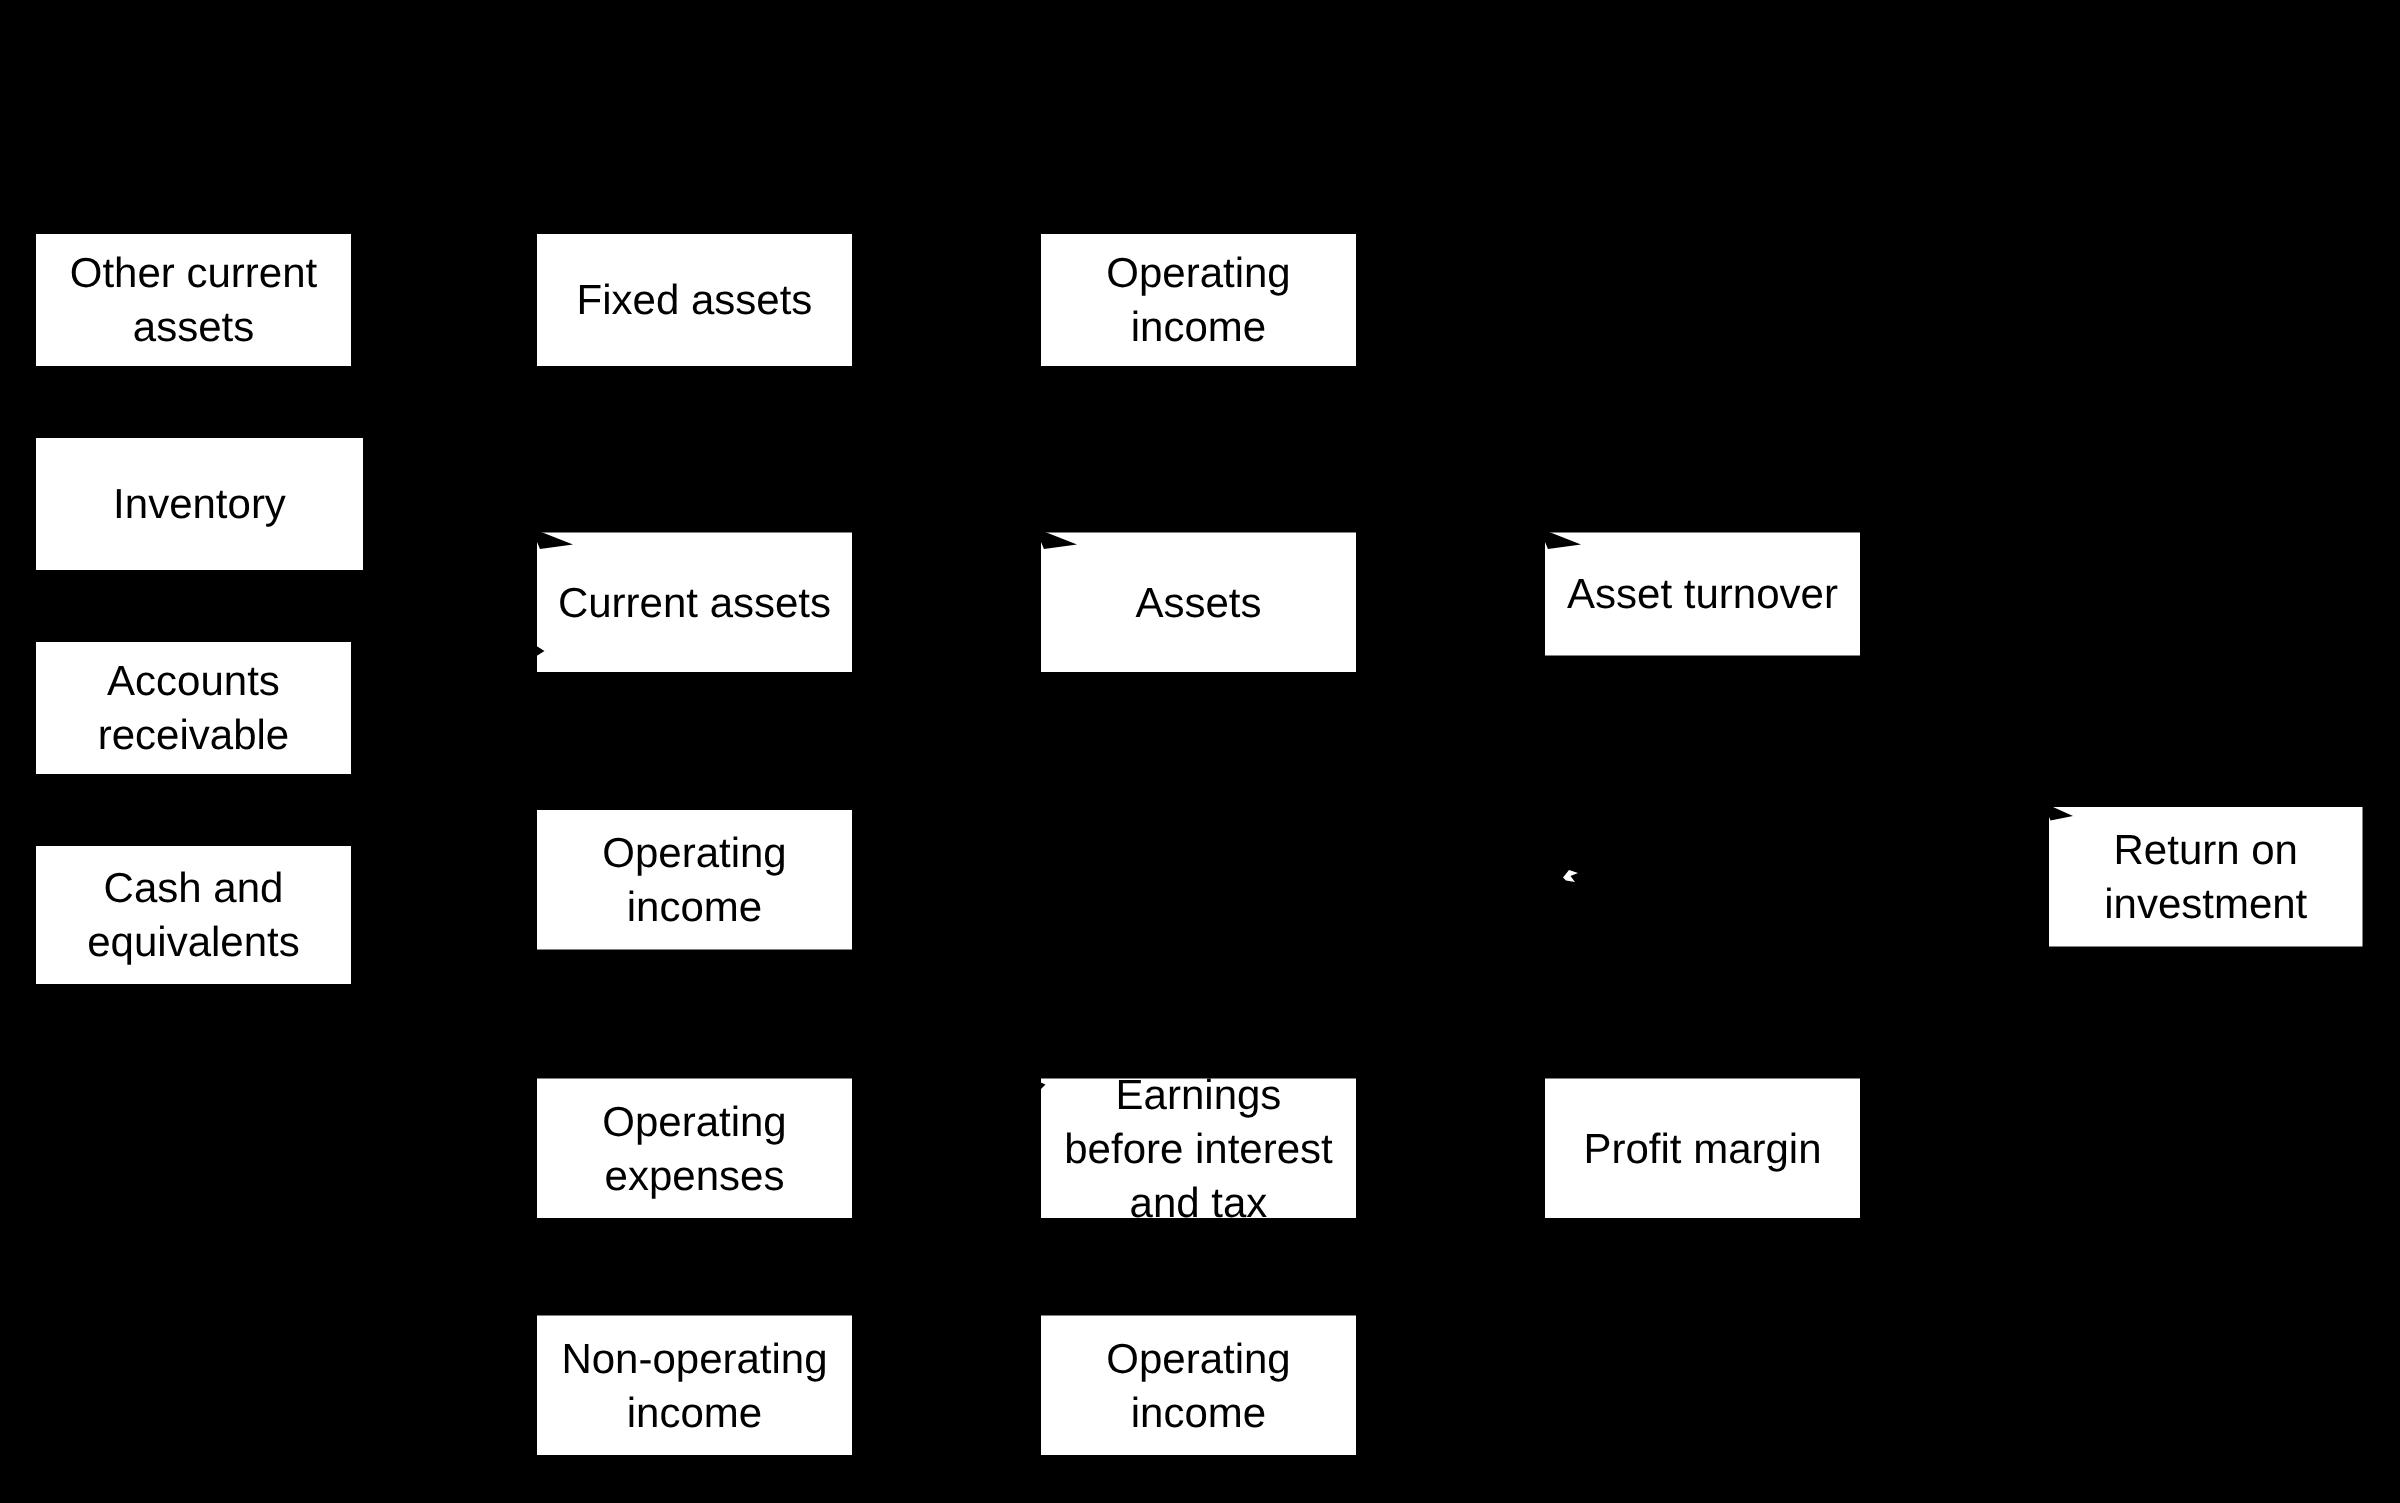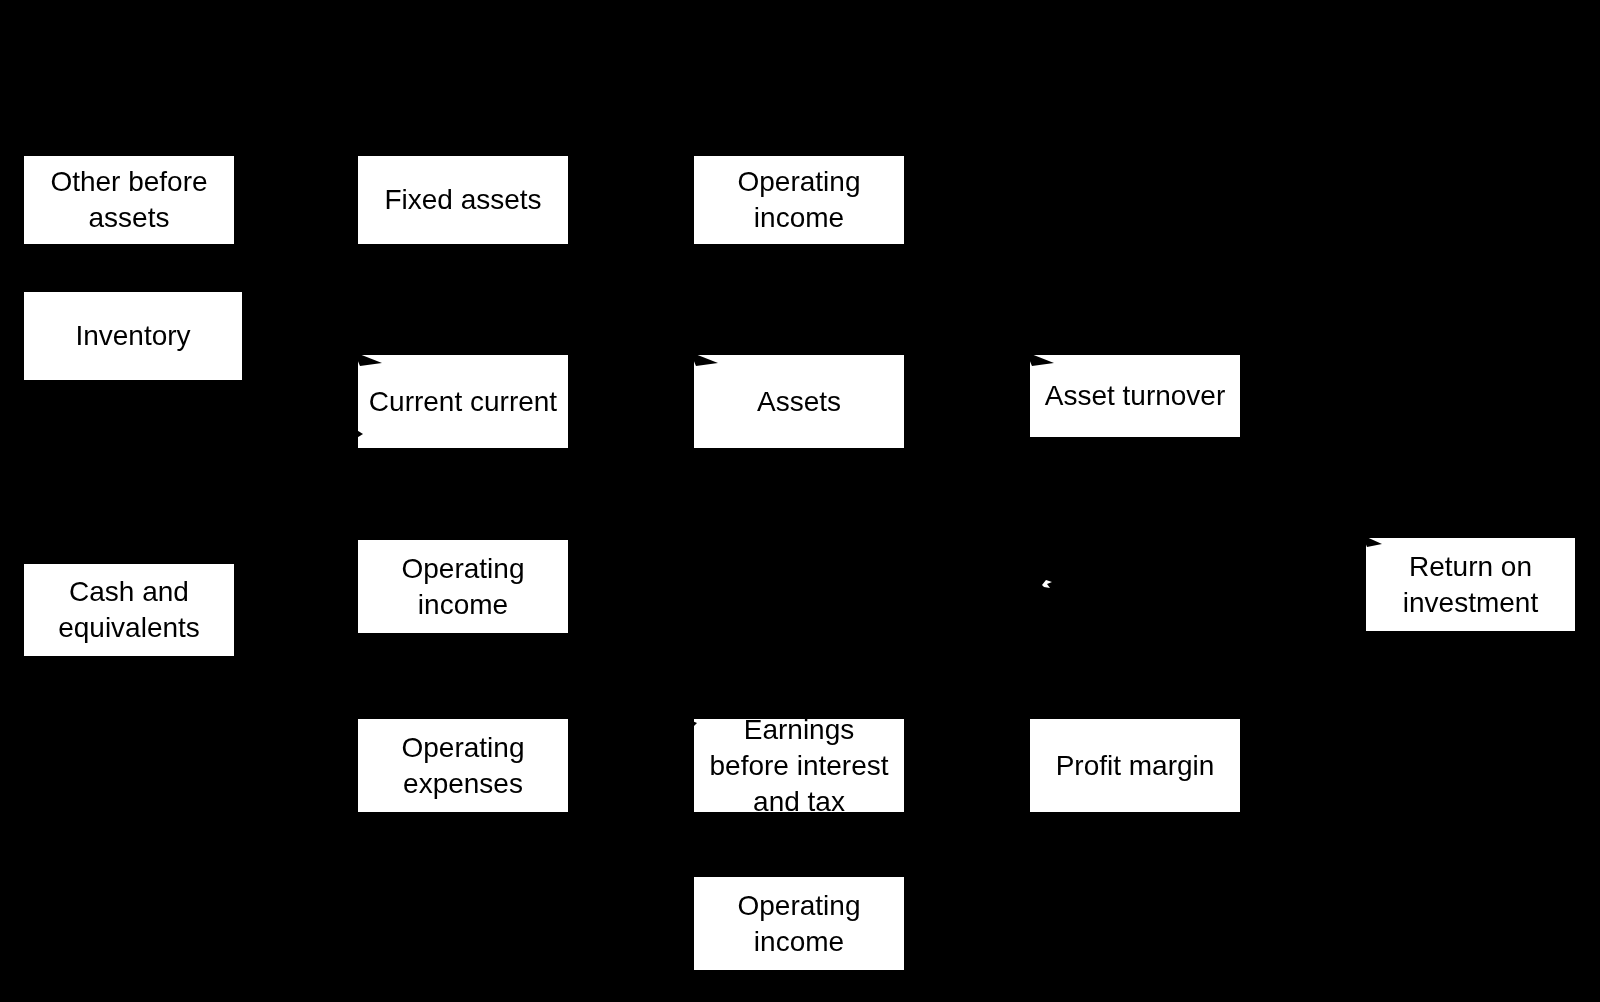--- a/index.html
+++ b/index.html
@@ -13,28 +13,30 @@
     font-size:28px;line-height:36px;padding:0 8px;box-sizing:border-box;
   }
   .mark{position:absolute;pointer-events:none;}
   .mark svg{display:block;}
 </style>
 </head>
 <body>
 
 <div class="canvas">
 
-  <div class="node" style="left:24px;top:156px;width:210px;height:88px;">Other before assets</div>
+  <div class="node" style="left:24px;top:156px;width:210px;height:88px;">Other current assets</div>
   <div class="node" style="left:24px;top:292px;width:218px;height:88px;">Inventory</div>
+  <div class="node" style="left:24px;top:428px;width:210px;height:88px;">Accounts receivable</div>
   <div class="node" style="left:24px;top:564px;width:210px;height:92px;">Cash and equivalents</div>
 
   <div class="node" style="left:358px;top:156px;width:210px;height:88px;">Fixed assets</div>
-  <div class="node" style="left:358px;top:355px;width:210px;height:93px;">Current current</div>
+  <div class="node" style="left:358px;top:355px;width:210px;height:93px;">Current assets</div>
   <div class="node" style="left:358px;top:540px;width:210px;height:93px;">Operating income</div>
   <div class="node" style="left:358px;top:719px;width:210px;height:93px;">Operating expenses</div>
+  <div class="node" style="left:358px;top:877px;width:210px;height:93px;">Non-operating income</div>
 
   <div class="node" style="left:694px;top:156px;width:210px;height:88px;">Operating income</div>
   <div class="node" style="left:694px;top:355px;width:210px;height:93px;">Assets</div>
   <div class="node" style="left:694px;top:719px;width:210px;height:93px;">Earnings before interest and tax</div>
   <div class="node" style="left:694px;top:877px;width:210px;height:93px;">Operating income</div>
 
   <div class="node" style="left:1030px;top:355px;width:210px;height:82px;">Asset turnover</div>
   <div class="node" style="left:1030px;top:719px;width:210px;height:93px;">Profit margin</div>
 
   <div class="node" style="left:1366px;top:538px;width:209px;height:93px;">Return on investment</div>

